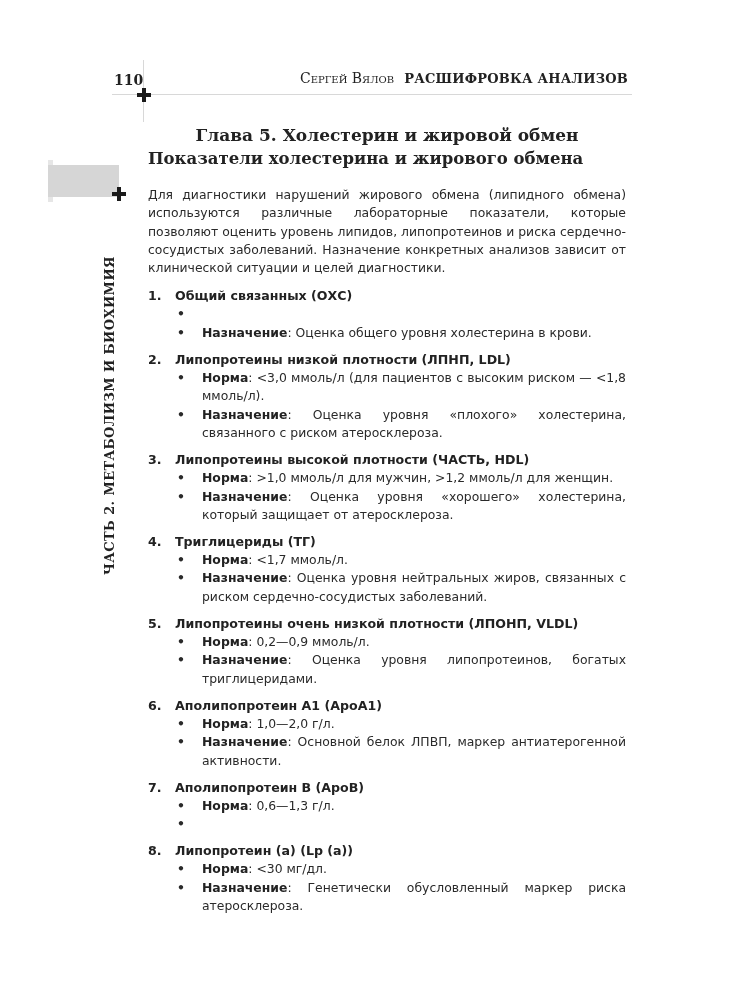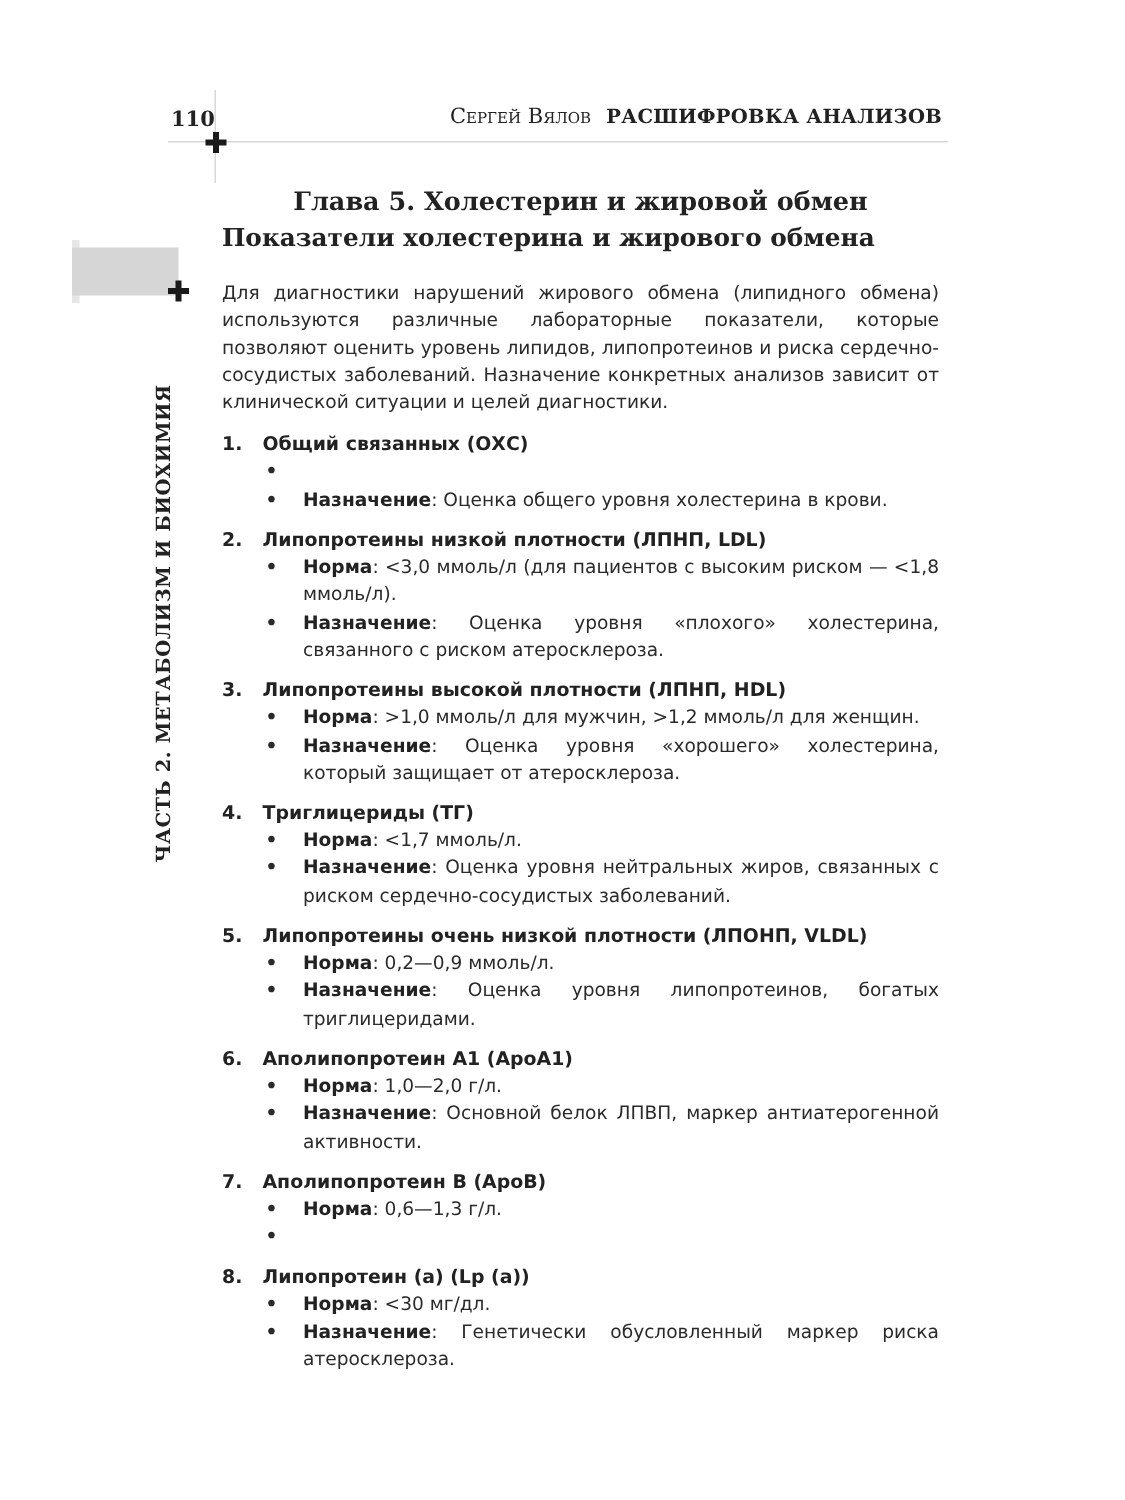--- a/index.html
+++ b/index.html
@@ -100,21 +100,21 @@
       <li>
         <span class="bullet">•</span>
         <span class="sub-text"><span class="sub-key">Назначение</span><span>: </span><span>Оценка уровня «плохого» холестерина, связанного с риском атеросклероза.</span></span>
       </li>
     </ul>
   </li>
 
   <li class="item">
     <div class="item-head">
       <span class="item-num">3.</span>
-      <span class="item-title">Липопротеины высокой плотности (ЛПНП, HDL)</span>
+      <span class="item-title">Липопротеины высокой плотности (ЧАСТЬ, HDL)</span>
     </div>
     <ul class="sub">
       <li>
         <span class="bullet">•</span>
         <span class="sub-text"><span class="sub-key">Норма</span><span>: </span><span>&gt;1,0 ммоль/л для мужчин, &gt;1,2 ммоль/л для женщин.</span></span>
       </li>
       <li>
         <span class="bullet">•</span>
         <span class="sub-text"><span class="sub-key">Назначение</span><span>: </span><span>Оценка уровня «хорошего» холестерина, который защищает от атеросклероза.</span></span>
       </li>

